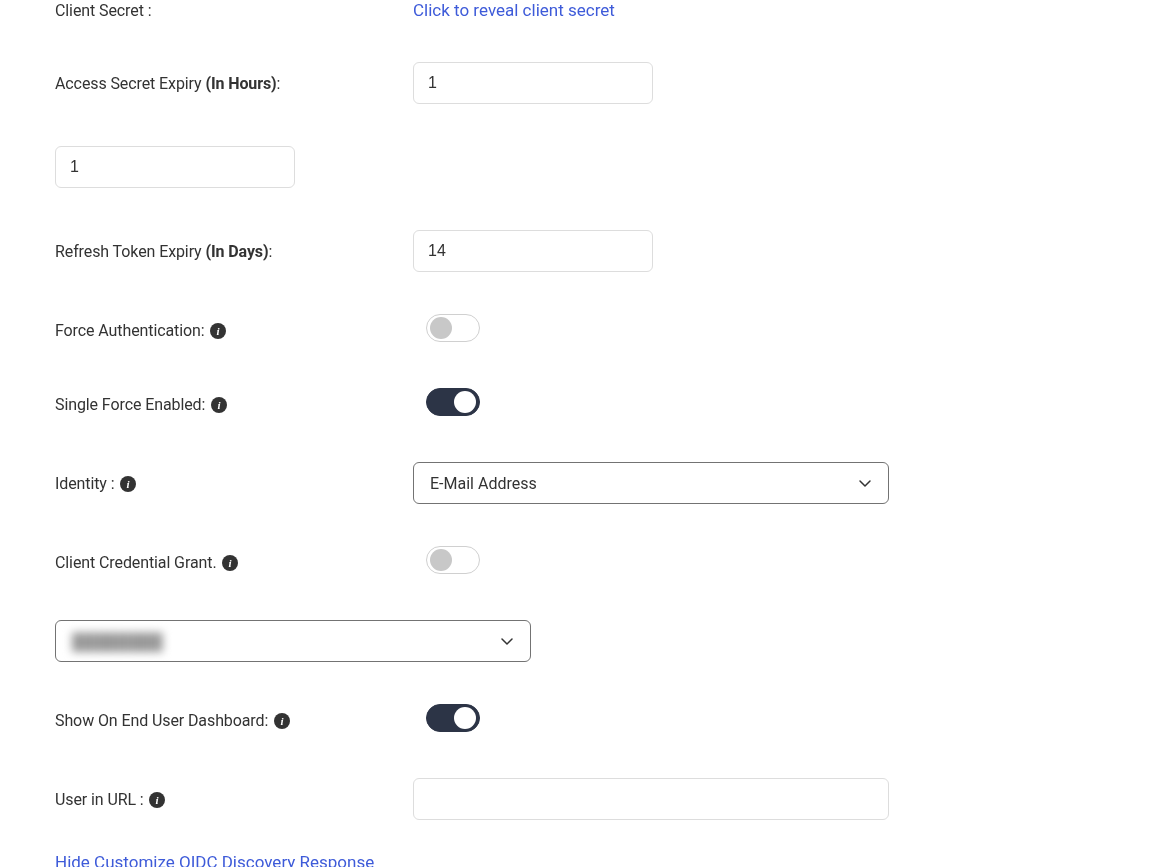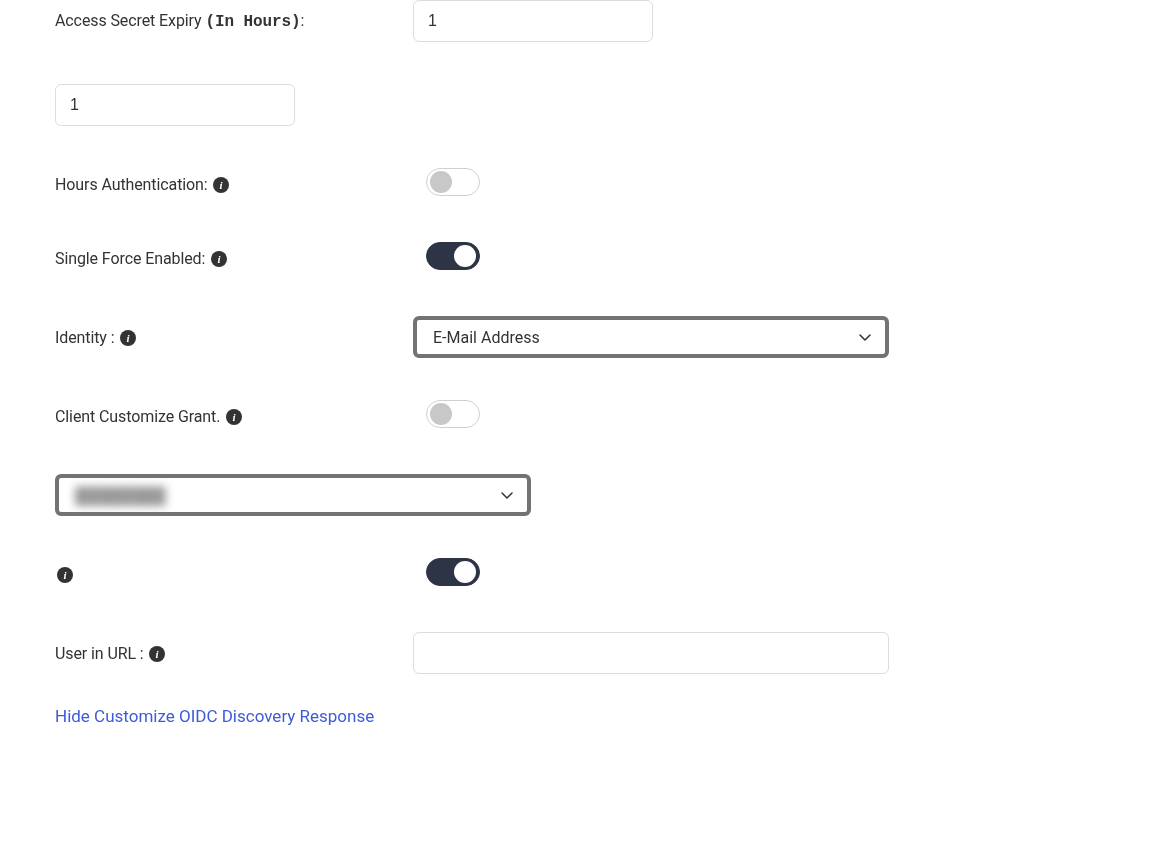--- a/index.html
+++ b/index.html
@@ -18,41 +18,41 @@
       display: flex;
       align-items: center;
       margin-bottom: 42px;
     }
     .label-col {
       width: 358px;
       flex-shrink: 0;
       color: #333;
       letter-spacing: -0.1px;
     }
-    .label-col .bold { font-weight: 700; font-family: Liberation Mono, monospace; }
+    .label-col .bold { font-weight: 700; }
     .input-col { flex: 1; }
     .text-input {
       width: 240px;
       height: 42px;
       padding: 0 14px;
       border: 1px solid #ddd;
       border-radius: 6px;
       font-size: 16px;
       color: #333;
       outline: none;
     }
     .select-wrap {
       position: relative;
       width: 476px;
     }
     .select-box {
       width: 100%;
       height: 42px;
       padding: 0 40px 0 16px;
-      border: 4px solid #737373;
+      border: 1px solid #737373;
       border-radius: 6px;
       font-size: 16px;
       color: #333;
       display: flex;
       align-items: center;
       cursor: pointer;
       background: #fff;
     }
     .blurred-text {
       filter: blur(4px);
@@ -123,40 +123,54 @@
       text-decoration: none;
       cursor: pointer;
     }
     .link-row { margin-bottom: 32px; margin-top: -10px; }
   </style>
 </head>
 <body>
 
 <div class="form-container">
 
+  <div class="form-row">
+    <div class="label-col">Client Secret :</div>
+    <div class="input-col">
+      <a class="link-text" style="font-weight:400;">Click to reveal client secret</a>
+    </div>
+  </div>
 
   <div class="form-row">
     <div class="label-col">
       <span>Access Secret Expiry </span><span class="bold">(In Hours)</span>:
     </div>
     <div class="input-col">
       <input type="text" class="text-input" value="1" style="">
     </div>
   </div>
 
   <div class="form-row">
     <div class="input-col">
       <input type="text" class="text-input" value="1" style="">
     </div>
   </div>
 
-
-  <div class="form-row">
-    <div class="label-col">
-      <span>Hours Authentication: </span>
+  <div class="form-row">
+    <div class="label-col">
+      <span>Refresh Token Expiry </span><span class="bold">(In Days)</span>:
+    </div>
+    <div class="input-col">
+      <input type="text" class="text-input" value="14" style="">
+    </div>
+  </div>
+
+  <div class="form-row">
+    <div class="label-col">
+      <span>Force Authentication: </span>
       <span class="info-icon">
         <svg width="16" height="16" viewBox="0 0 16 16">
             <circle cx="8" cy="8" r="8" fill="#333"></circle>
             <text x="8" y="12" text-anchor="middle" font-family="Georgia" font-style="italic" font-weight="bold" font-size="11" fill="#fff">i</text>
           </svg>
       </span>
     </div>
     <div class="input-col" style="padding-left:13px;">
       <div class="toggle off"><div class="knob"></div></div>
     </div>
@@ -196,21 +210,21 @@
           <svg width="16" height="16" viewBox="0 0 16 16">
               <path d="M3 6l5 5 5-5" stroke="#333" stroke-width="1.5" fill="none" stroke-linecap="round" stroke-linejoin="round"></path>
             </svg>
         </span>
       </div>
     </div>
   </div>
 
   <div class="form-row">
     <div class="label-col">
-      <span>Client Customize Grant. </span>
+      <span>Client Credential Grant. </span>
       <span class="info-icon">
         <svg width="16" height="16" viewBox="0 0 16 16">
             <circle cx="8" cy="8" r="8" fill="#333"></circle>
             <text x="8" y="12" text-anchor="middle" font-family="Georgia" font-style="italic" font-weight="bold" font-size="11" fill="#fff">i</text>
           </svg>
       </span>
     </div>
     <div class="input-col" style="padding-left:13px;">
       <div class="toggle off"><div class="knob"></div></div>
     </div>
@@ -226,20 +240,21 @@
           <svg width="16" height="16" viewBox="0 0 16 16">
               <path d="M3 6l5 5 5-5" stroke="#333" stroke-width="1.5" fill="none" stroke-linecap="round" stroke-linejoin="round"></path>
             </svg>
         </span>
       </div>
     </div>
   </div>
 
   <div class="form-row">
     <div class="label-col">
+      <span>Show On End User Dashboard: </span>
       <span class="info-icon">
         <svg width="16" height="16" viewBox="0 0 16 16">
             <circle cx="8" cy="8" r="8" fill="#333"></circle>
             <text x="8" y="12" text-anchor="middle" font-family="Georgia" font-style="italic" font-weight="bold" font-size="11" fill="#fff">i</text>
           </svg>
       </span>
     </div>
     <div class="input-col" style="padding-left:13px;">
       <div class="toggle on"><div class="knob"></div></div>
     </div>

